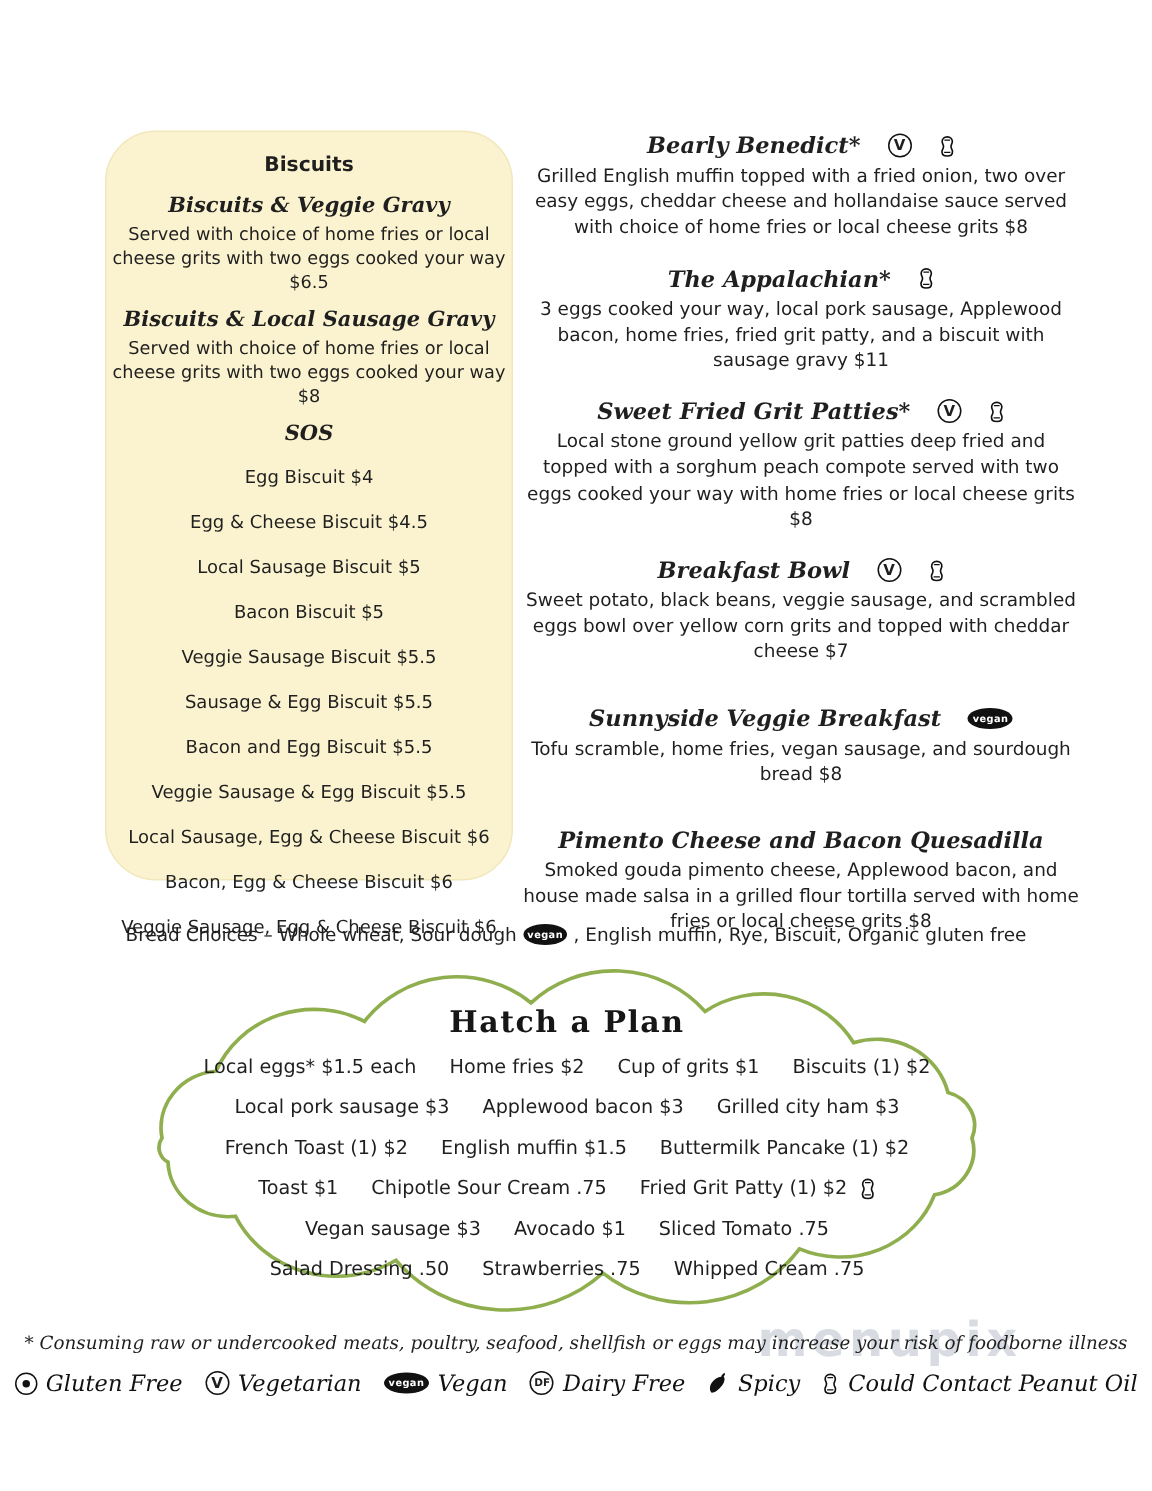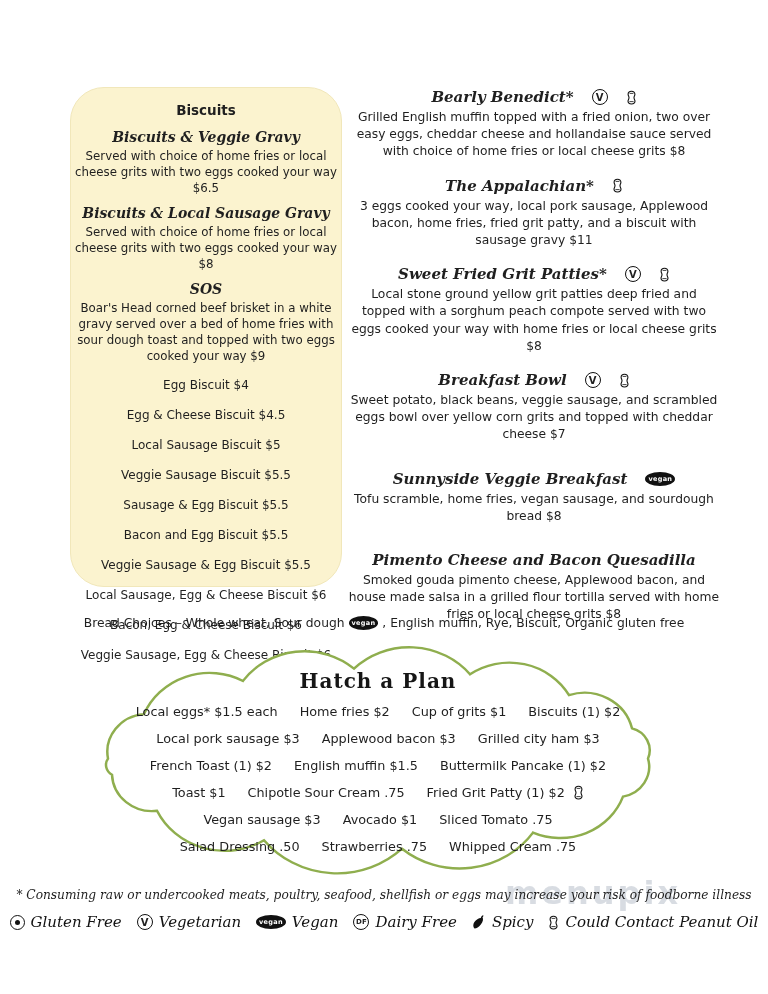--- a/index.html
+++ b/index.html
@@ -99,27 +99,27 @@
     <div class="special">
       <div class="special-name">Biscuits &amp; Veggie Gravy</div>
       <div class="special-desc">Served with choice of home fries or local cheese grits with two eggs cooked your way $6.5</div>
     </div>
     <div class="special">
       <div class="special-name">Biscuits &amp; Local Sausage Gravy</div>
       <div class="special-desc">Served with choice of home fries or local cheese grits with two eggs cooked your way $8</div>
     </div>
     <div class="special">
       <div class="special-name">SOS</div>
-      <div class="special-desc">Boar's Head corned beef brisket in a white gravy served over a bed of home fries with sour dough toast and topped with two eggs cooked your way $9</div>
     </div>
 
     <ul class="biscuit-list">
       <li>Egg Biscuit $4</li>
       <li>Egg &amp; Cheese Biscuit $4.5</li>
       <li>Local Sausage Biscuit $5</li>
+      <li>Bacon Biscuit $5</li>
       <li>Veggie Sausage Biscuit $5.5</li>
       <li>Sausage &amp; Egg Biscuit $5.5</li>
       <li>Bacon and Egg Biscuit $5.5</li>
       <li>Veggie Sausage &amp; Egg Biscuit $5.5</li>
       <li>Local Sausage, Egg &amp; Cheese Biscuit $6</li>
       <li>Bacon, Egg &amp; Cheese Biscuit $6</li>
       <li>Veggie Sausage, Egg &amp; Cheese Biscuit $6</li>
     </ul>
   </div>
 

